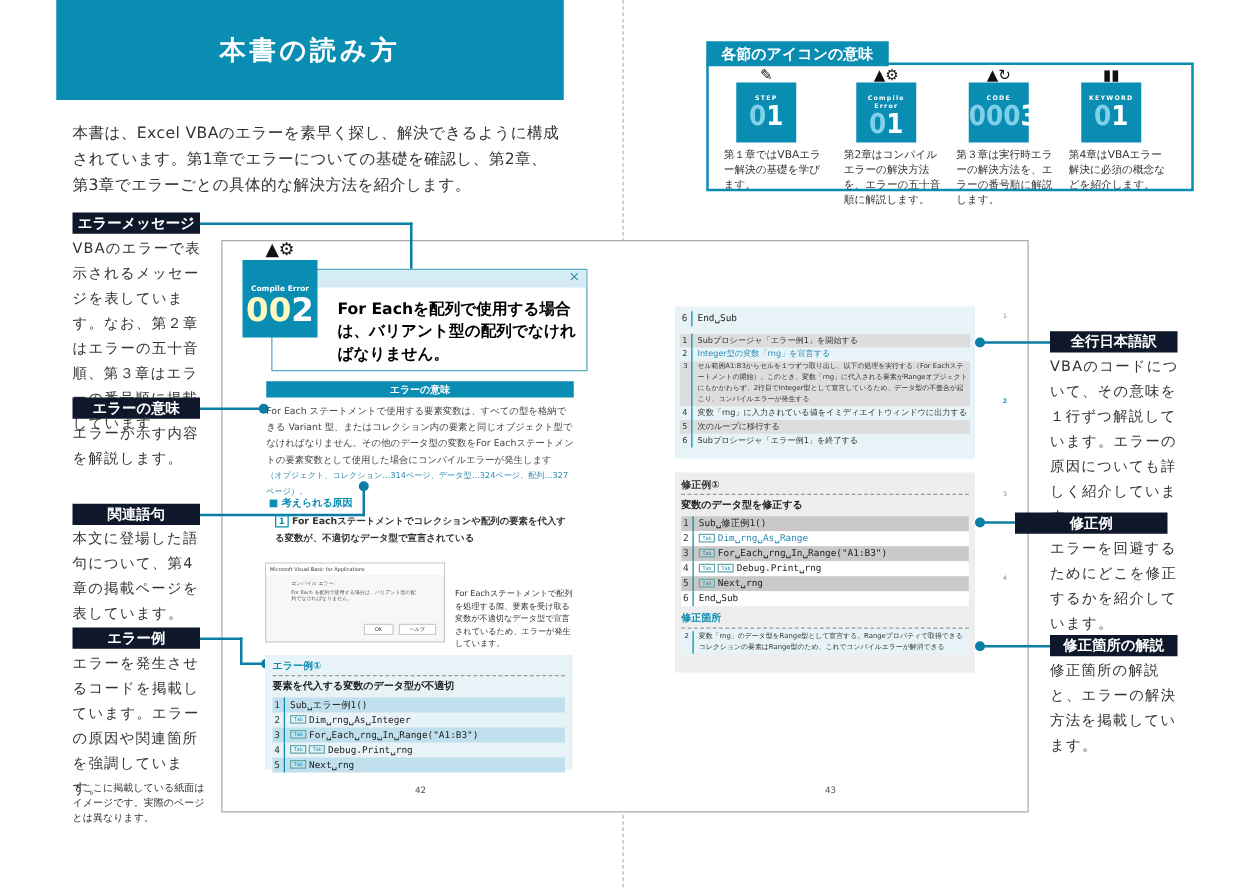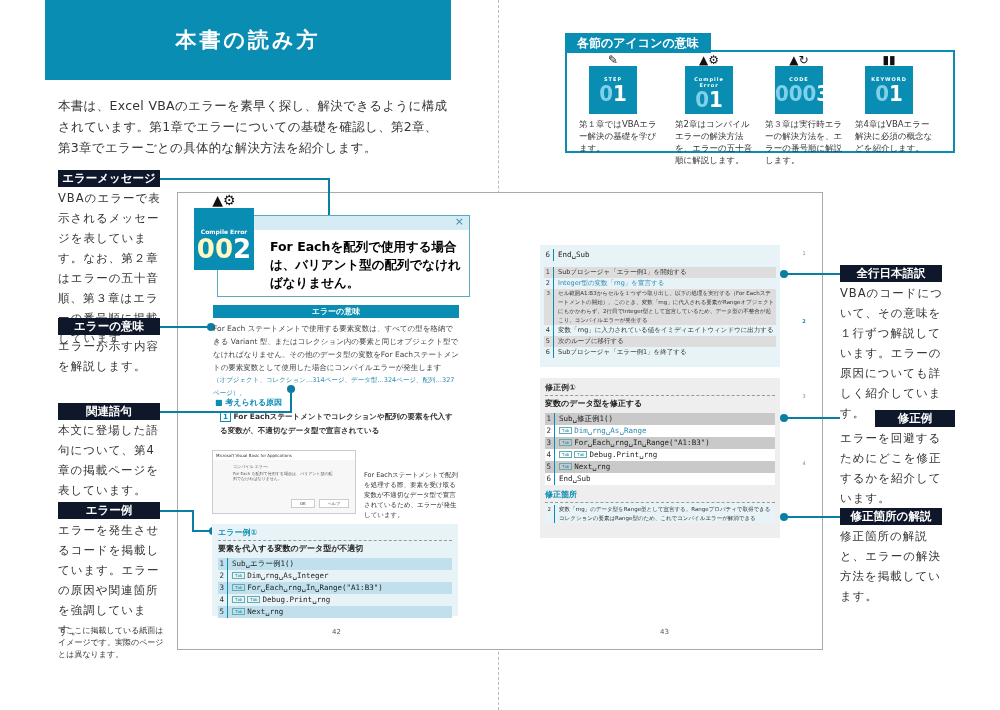--- a/index.html
+++ b/index.html
@@ -266,19 +266,19 @@
 <div class="vtab" style="top:393px">3</div>
 <div class="vtab" style="top:460px">4</div>
 
 <div class="dot" style="left:780px;top:270px"></div>
 <div class="line" style="left:784px;top:273px;width:56px;height:2px"></div>
 <div class="callout-label" style="left:840px;top:265px;width:102px">全行日本語訳</div>
 <div class="callout-text" style="left:840px;top:283px;width:104px">VBAのコードについて、その意味を１行ずつ解説しています。エラーの原因についても詳しく紹介しています。</div>
 
 <div class="dot" style="left:780px;top:414px"></div>
 <div class="line" style="left:784px;top:417px;width:56px;height:2px"></div>
-<div class="callout-label" style="left:875px;top:410px;width:80px">修正例</div>
+<div class="callout-label" style="left:812px;top:410px;width:122px">修正例</div>
 <div class="callout-text" style="left:840px;top:428px;width:104px">エラーを回避するためにどこを修正するかを紹介しています。</div>
 
 <div class="dot" style="left:780px;top:513px"></div>
 <div class="line" style="left:784px;top:516px;width:56px;height:2px"></div>
 <div class="callout-label" style="left:840px;top:508px;width:102px">修正箇所の解説</div>
 <div class="callout-text" style="left:840px;top:526px;width:104px">修正箇所の解説と、エラーの解決方法を掲載しています。</div>
 
 </body></html>

